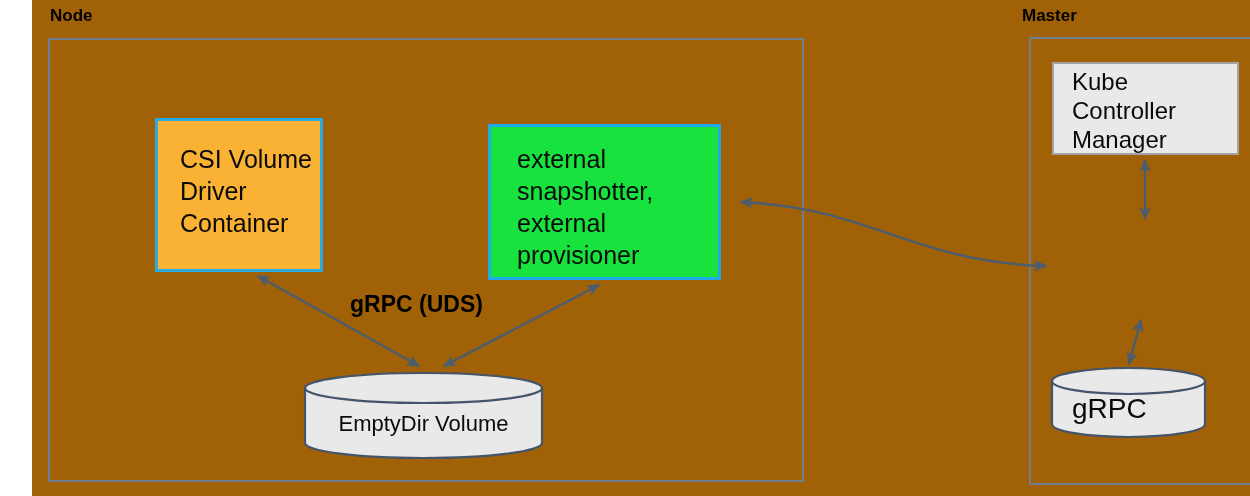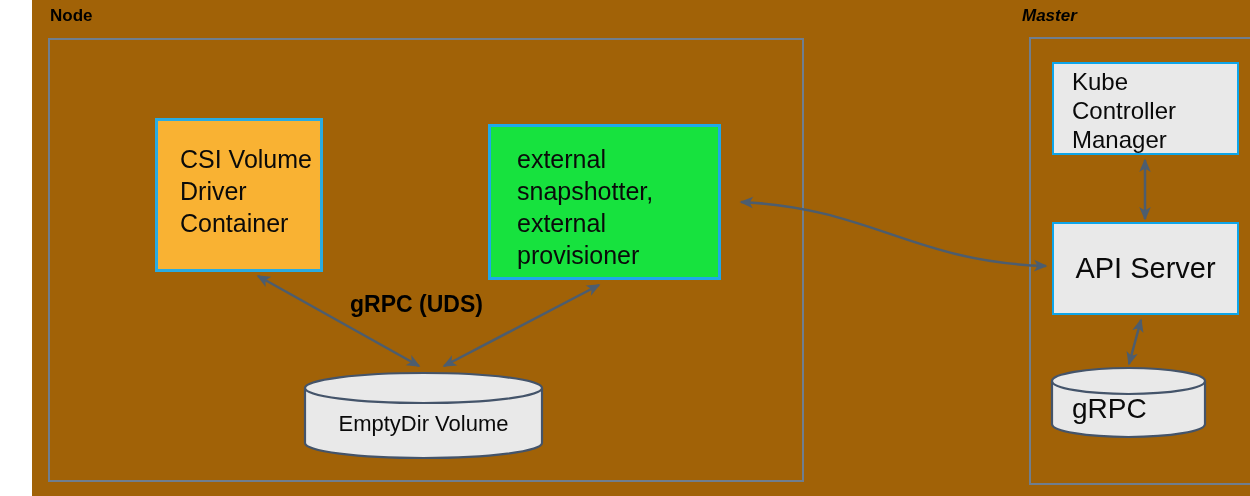--- a/index.html
+++ b/index.html
@@ -57,21 +57,21 @@
     color: #000000;
   }
   .emptydir-label {
     left: 273px; top: 411px; width: 237px;
     text-align: center;
     font-size: 22px;
     color: #0a0a0a;
   }
   .component-box {
     background: #E9E9E9;
-    border: 2px solid #0ea5e9;
+    border: 2px solid #a3a3a3;
     white-space: pre-line;
     color: #0a0a0a;
   }
   .kcm-box {
     left: 1020px; top: 62px; width: 187px; height: 93px;
     font-size: 24px;
     line-height: 1.2;
     padding: 4px 0 0 18px;
   }
   .api-box {
@@ -93,21 +93,21 @@
     height: 496px;
     pointer-events: none;
   }
 </style>
 </head>
 <body>
 
 <div id="canvas">
 
   <div class="abs group-title" style="left:18px; top:6px;">Node</div>
-  <div class="abs group-title" style="left:990px; top:6px;font-style:italic;">Master</div>
+  <div class="abs group-title" style="left:990px; top:6px;">Master</div>
 
   <div class="abs outer-box" style="left:16px; top:38px; width:756px; height:444px;"></div>
   <div class="abs outer-box" style="left:997px; top:37px; width:236px; height:448px;"></div>
 
 
   <svg class="layer" viewBox="0 0 1250 496">
     <defs>
       <marker id="ah" markerUnits="userSpaceOnUse" markerWidth="16" markerHeight="14" refX="13" refY="7" orient="auto-start-reverse">
         <path d="M1,1.2 L14.5,7 L1,12.8 L4.5,7 Z" fill="#4C5D6F"></path>
       </marker>
@@ -144,19 +144,16 @@
 provisioner</div>
 
   <div class="abs emptydir-label">EmptyDir Volume</div>
 
   <div class="abs grpc-label">gRPC (UDS)</div>
 
   <div class="abs component-box kcm-box">Kube
 Controller
 Manager</div>
 
-  <div class="abs component-box api-box">
-    <span>API Server</span>
-  </div>
 
   <div class="abs etcd-label">gRPC</div>
 
 </div>
 
 </body></html>

